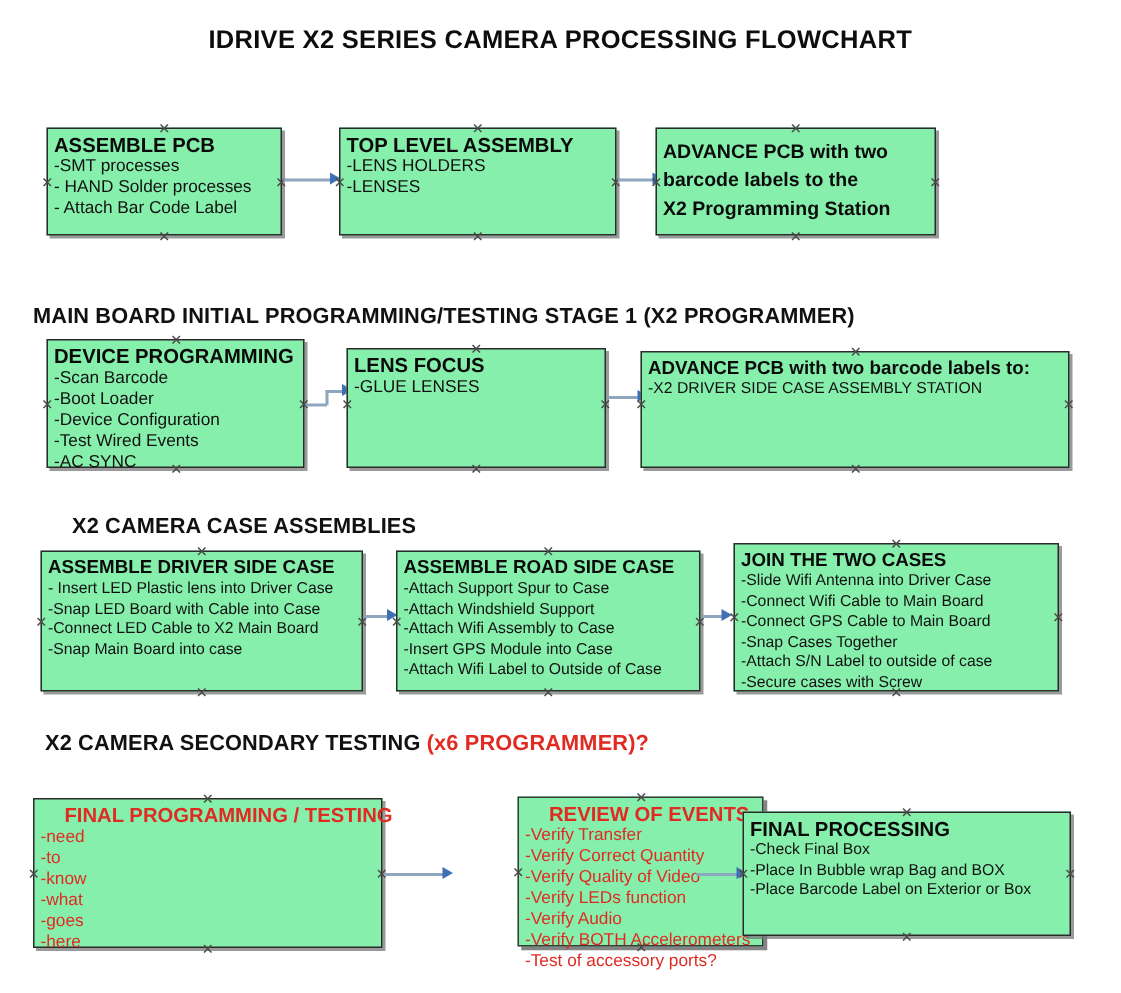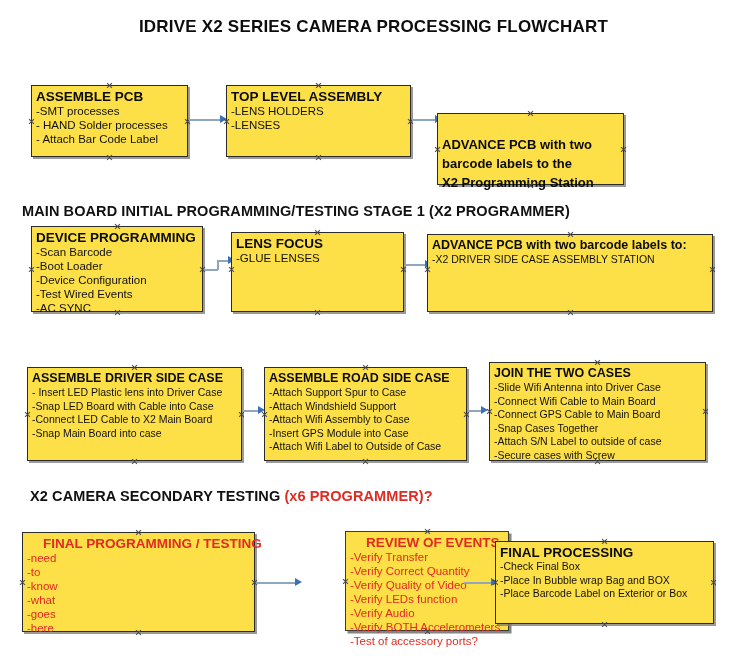--- a/index.html
+++ b/index.html
@@ -23,21 +23,21 @@
   .section-title{
     position:absolute;
     font-size:14.5px;font-weight:bold;color:#111111;
     white-space:nowrap;letter-spacing:.1px;
   }
   .section-title .hl{color:#e02b22;}
 
   
   .node{
     position:absolute;
-    background:#fde047;
+    background:#86efac;
     border:1px solid #2b2b2b;
     box-sizing:border-box;
     box-shadow:2px 2px 0 0 rgba(120,120,120,.75);
     padding:3px 0 0 4px;
   }
   .node.thick{border:1px solid #3a3a3a;box-shadow:2.5px 2.5px 0 0 rgba(110,110,110,.85);margin-left:46px;}
   .node .hd{
     display:block;
     font-size:13px;font-weight:bold;color:#0b0b0b;
     line-height:15px;white-space:nowrap;
@@ -114,21 +114,21 @@
     <div class="hx" style="left:88px;top:-4px;"></div>
     <div class="hx" style="left:88px;top:68px;"></div>
     <div class="hx" style="left:180px;top:32px;"></div>
   </div>
 
   <div class="conn" style="left:412px;top:115px;width:32px;height:10px;">
     <div class="ln" style="left:0;top:4px;width:24px;"></div>
     <div class="hd-arrow" style="left:23px;top:0px;"></div>
   </div>
 
-  <div class="node" style="left:437px;top:85px;width:187px;height:72px;padding-top:21px;margin-top:28px;">
+  <div class="node" style="left:437px;top:85px;width:187px;height:72px;padding-top:5px;">
     <span class="hdline">ADVANCE PCB with two</span>
     <span class="hdline">barcode labels to the</span>
     <span class="hdline"> X2 Programming Station</span>
     <div class="hx" style="left:-4px;top:32px;"></div>
     <div class="hx" style="left:89px;top:-4px;"></div>
     <div class="hx" style="left:89px;top:68px;"></div>
     <div class="hx" style="left:182px;top:32px;"></div>
   </div>
 
   <div class="section-title" style="left:22px;top:203px;">
@@ -171,20 +171,23 @@
 
   <div class="node hd-sm t-sm" style="left:427px;top:234px;width:286px;height:78px;">
     <span class="hd">ADVANCE PCB with two barcode labels to:</span>
     <span class="li">-X2 DRIVER  SIDE  CASE  ASSEMBLY STATION</span>
     <div class="hx" style="left:-4px;top:31px;"></div>
     <div class="hx" style="left:139px;top:-4px;"></div>
     <div class="hx" style="left:139px;top:74px;"></div>
     <div class="hx" style="left:281px;top:31px;"></div>
   </div>
 
+  <div class="section-title" style="left:48px;top:343px;">
+    <span>X2 CAMERA CASE ASSEMBLIES</span>
+  </div>
 
   <div class="node hd-sm t-sm" style="left:27px;top:367px;width:215px;height:94px;">
     <span class="hd">ASSEMBLE DRIVER SIDE CASE</span>
     <span class="li">- Insert LED Plastic lens into Driver Case</span>
     <span class="li">-Snap LED Board with Cable into Case</span>
     <span class="li">-Connect LED Cable to X2 Main Board</span>
     <span class="li">-Snap Main Board into case</span>
     <div class="hx" style="left:-4px;top:43px;"></div>
     <div class="hx" style="left:103px;top:-4px;"></div>
     <div class="hx" style="left:103px;top:90px;"></div>

